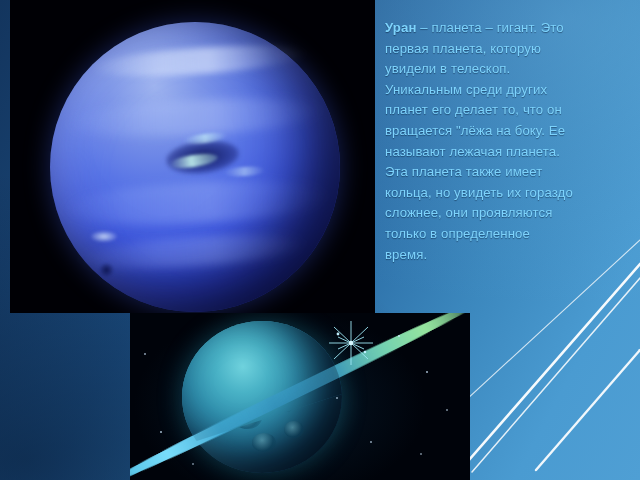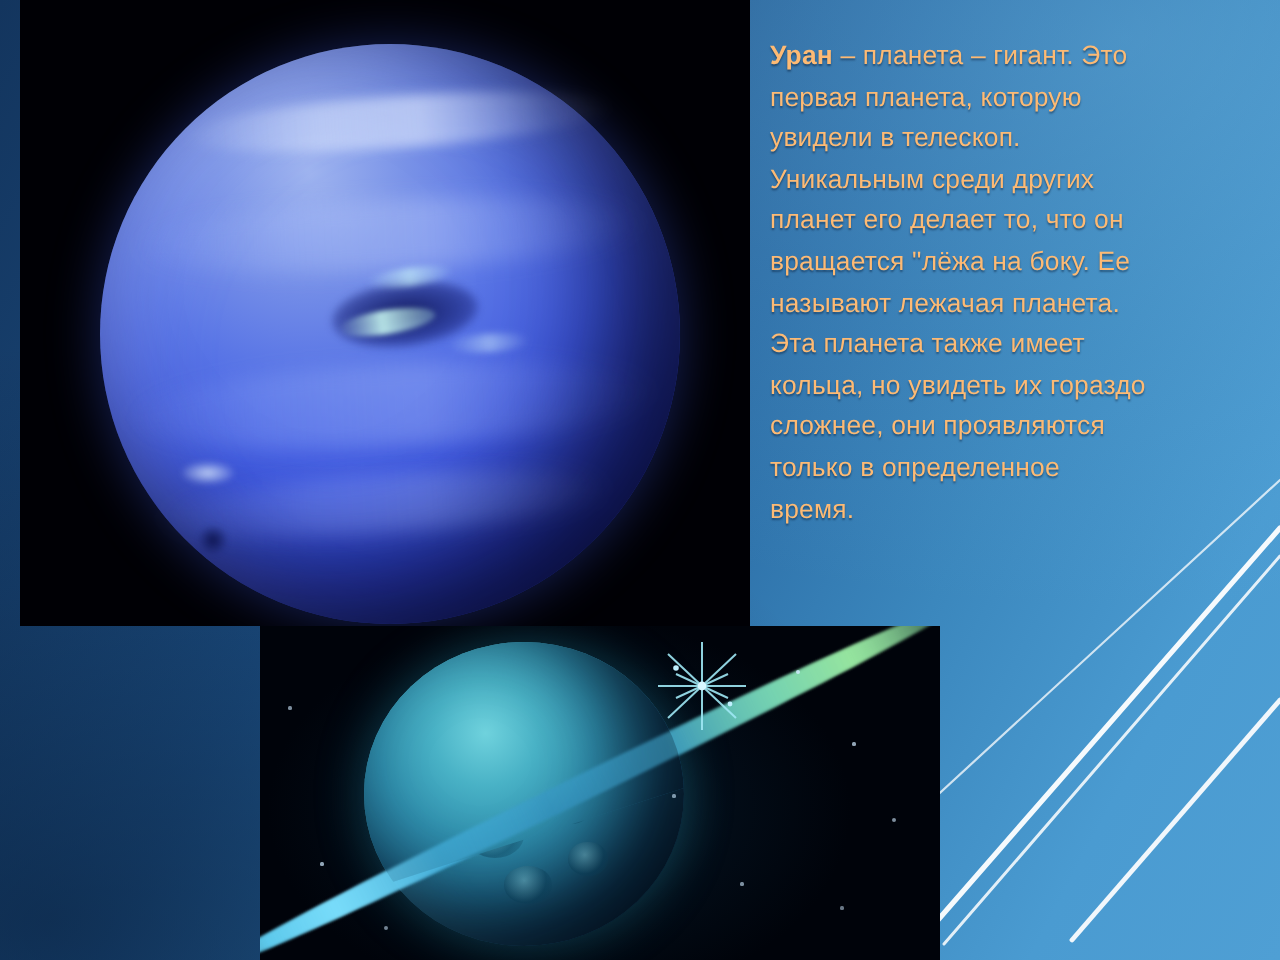--- a/index.html
+++ b/index.html
@@ -315,21 +315,21 @@
     border-radius: 50%;
     z-index: 4;
   }
 
   
   .text-block {
     position: absolute;
     left: 385px;
     top: 18px;
     width: 188px;
-    color: #fdba74;
+    color: #7dd3fc;
     font-size: 13.2px;
     line-height: 20.6px;
     letter-spacing: 0.1px;
     text-shadow: 0 1px 1px rgba(0,20,45,0.45);
   }
   .text-block b {
     font-weight: bold;
   }
 </style>
 </head>

